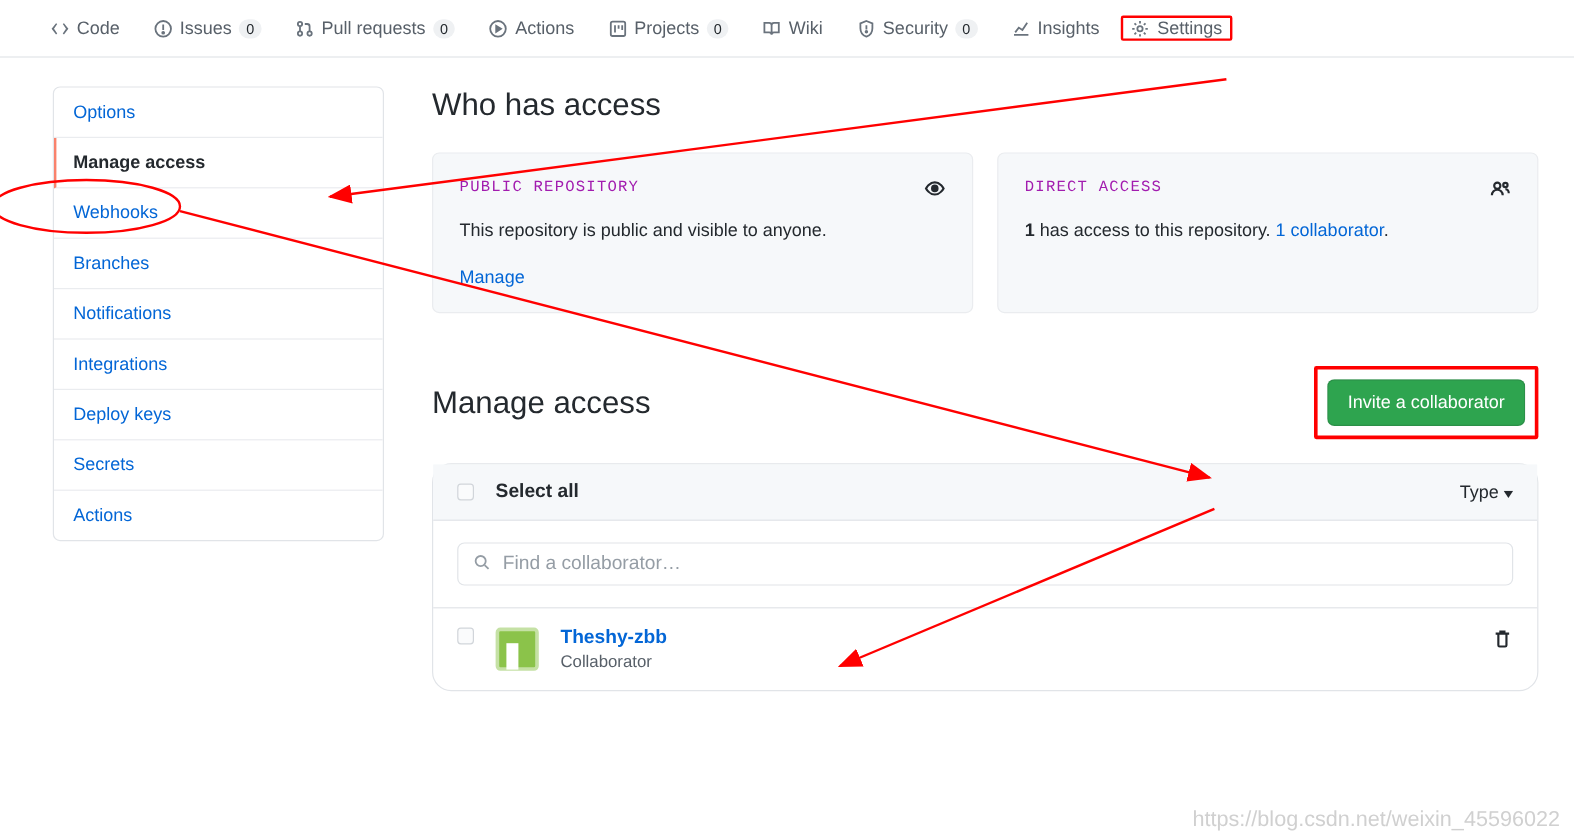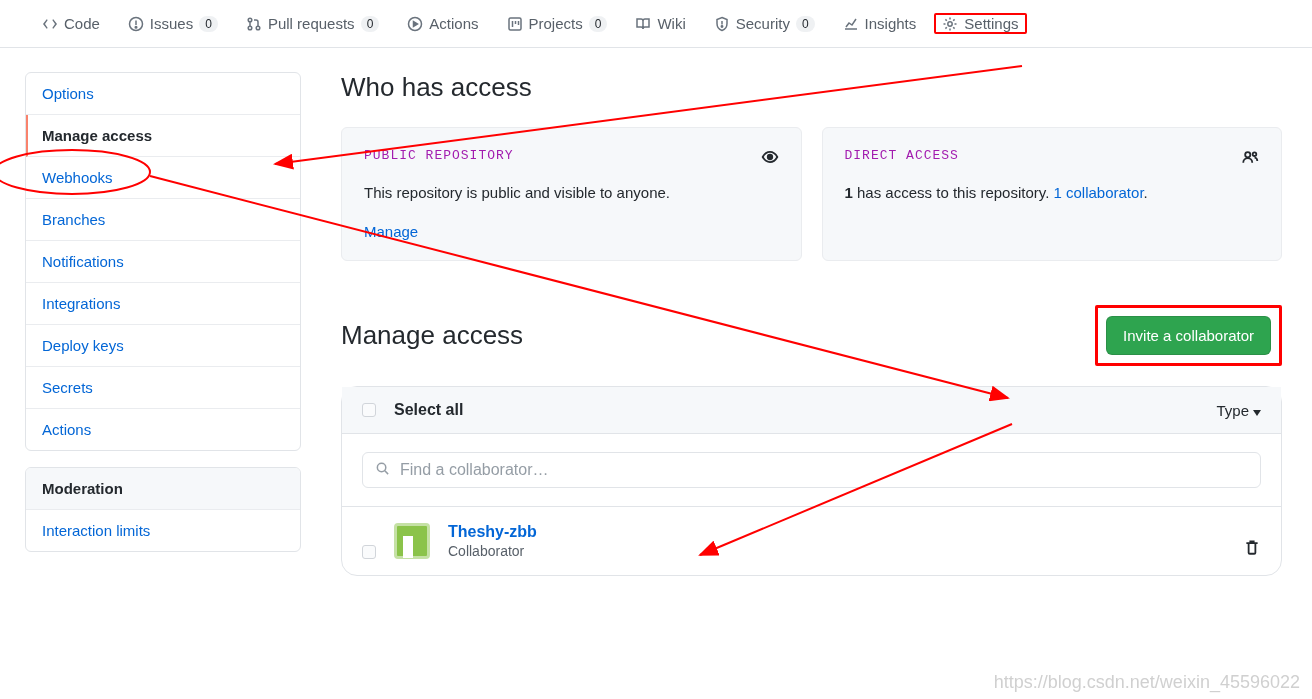--- a/index.html
+++ b/index.html
@@ -40,21 +40,21 @@
   }
   .settings-box {
     border: 2px solid #ff0000;
     padding: 0 6px;
     border-radius: 2px;
   }
 
   
   .main {
     display: flex;
-    padding: 24px 30px 40px 25px;
+    padding: 24px 30px 40px 44px;
     gap: 40px;
     position: relative;
   }
 
   
   .sidebar {
     width: 276px;
     flex-shrink: 0;
   }
   .side-group {
@@ -187,21 +187,21 @@
     outline: none;
     font-size: 16px;
     color: #586069;
     width: 100%;
     background: transparent;
   }
   .search-input-wrap input::placeholder { color:#959da5; }
 
   .collab-row {
     display: flex;
-    align-items: flex-end;
+    align-items: flex-start;
     padding: 16px 20px;
     gap: 18px;
   }
   .avatar {
     width: 36px;
     height: 36px;
     background: #8bc34a;
     border: 3px solid #c5e1a5;
     border-radius: 4px;
     position: relative;
@@ -343,24 +343,20 @@
       <a class="side-item">Options</a>
       <a class="side-item active">Manage access</a>
       <a class="side-item">Webhooks</a>
       <a class="side-item">Branches</a>
       <a class="side-item">Notifications</a>
       <a class="side-item">Integrations</a>
       <a class="side-item">Deploy keys</a>
       <a class="side-item">Secrets</a>
       <a class="side-item">Actions</a>
     </div>
-    <div class="side-group">
-      <div class="side-header">Moderation</div>
-      <a class="side-item">Interaction limits</a>
-    </div>
   </div>
 
   <div class="content">
     <h2 class="section-title">Who has access</h2>
 
     <div class="access-cards">
       <div class="card">
         <div class="card-head">
           <span class="card-label">PUBLIC REPOSITORY</span>
           <span>

